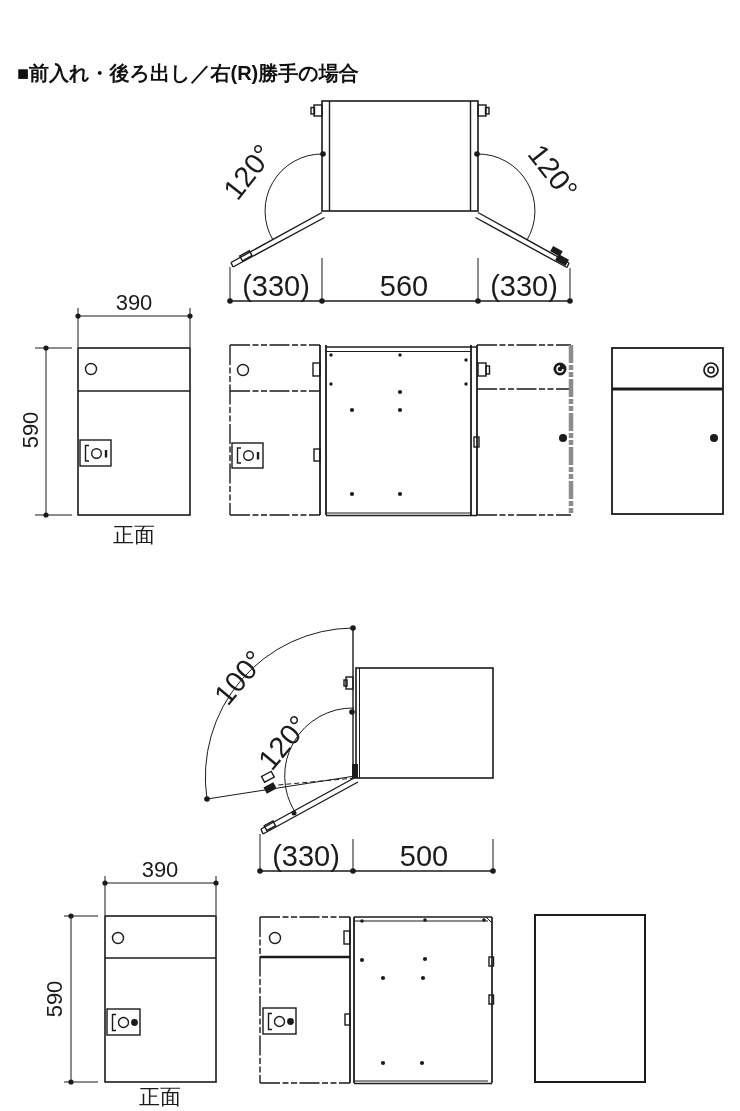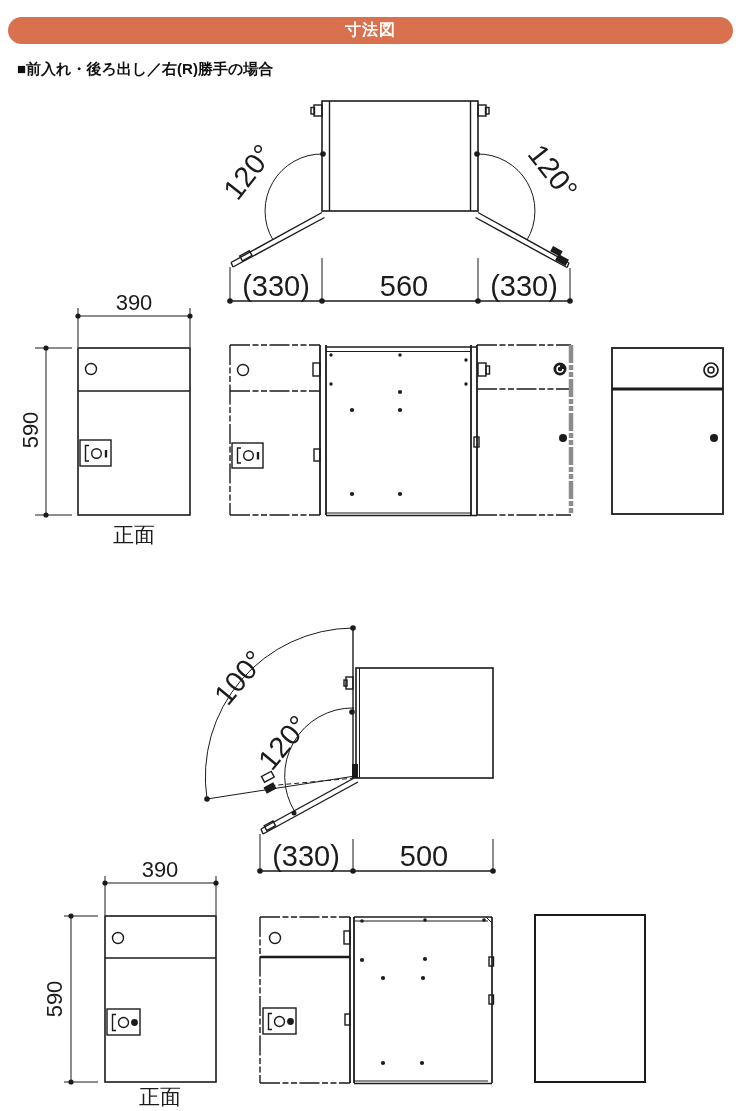--- a/index.html
+++ b/index.html
@@ -1,21 +1,21 @@
 <!DOCTYPE html>
 <html><head>
 <meta charset="utf-8">
 <style>
   html,body{margin:0;padding:0;background:#fff;}
   .page{position:relative;width:740px;height:1111px;background:#ffffff;overflow:hidden;
         font-family:"Liberation Sans",sans-serif;}
   .header-bar{position:absolute;left:8px;top:17px;width:725px;height:27px;border-radius:14px;
         background:#d9714f;display:flex;align-items:center;justify-content:center;}
   .header-bar span{color:#ffffff;font-size:16px;font-weight:bold;letter-spacing:1px;}
-  .sec-title{position:absolute;color:#111;font-size:15px;font-weight:bold;white-space:nowrap;}
+  .sec-title{position:absolute;color:#111;font-size:20px;font-weight:bold;white-space:nowrap;}
   .t1{left:17px;top:60px;}
   .t2{left:42px;top:590px;}
   svg{position:absolute;left:0;top:0;}
   .ln{stroke:#1b1b1b;stroke-width:1.4;fill:none;}
   .lnb{stroke:#1b1b1b;stroke-width:1.8;fill:none;}
   .thin{stroke:#1b1b1b;stroke-width:1;fill:none;}
   .thk{stroke:#1b1b1b;stroke-width:3;fill:none;}
   .dashmix{stroke-dasharray:20 2.5 6 2.5 6 2.5;}
   .dash{stroke-dasharray:5 3;}
   .dot{fill:#1b1b1b;stroke:none;}
@@ -25,23 +25,20 @@
   .dimL{font-size:29px;}
   .dimS{font-size:22px;}
   .cap{font-size:21px;}
   .mid{text-anchor:middle;}
 </style>
 </head>
 <body>
 
 <div class="page">
 
-  <div class="header-bar">
-    <span>寸法図</span>
-  </div>
 
   <div class="sec-title t1">■前入れ・後ろ出し／右(R)勝手の場合</div>
 
   <svg width="740" height="1111" viewBox="0 0 740 1111">
 
     <g>
       <rect x="322" y="101" width="156" height="110" class="ln" style="stroke-width:1.6"></rect>
       <line x1="329.5" y1="101" x2="329.5" y2="211" class="ln"></line>
       <line x1="470.5" y1="101" x2="470.5" y2="211" class="ln"></line>
       <g>

